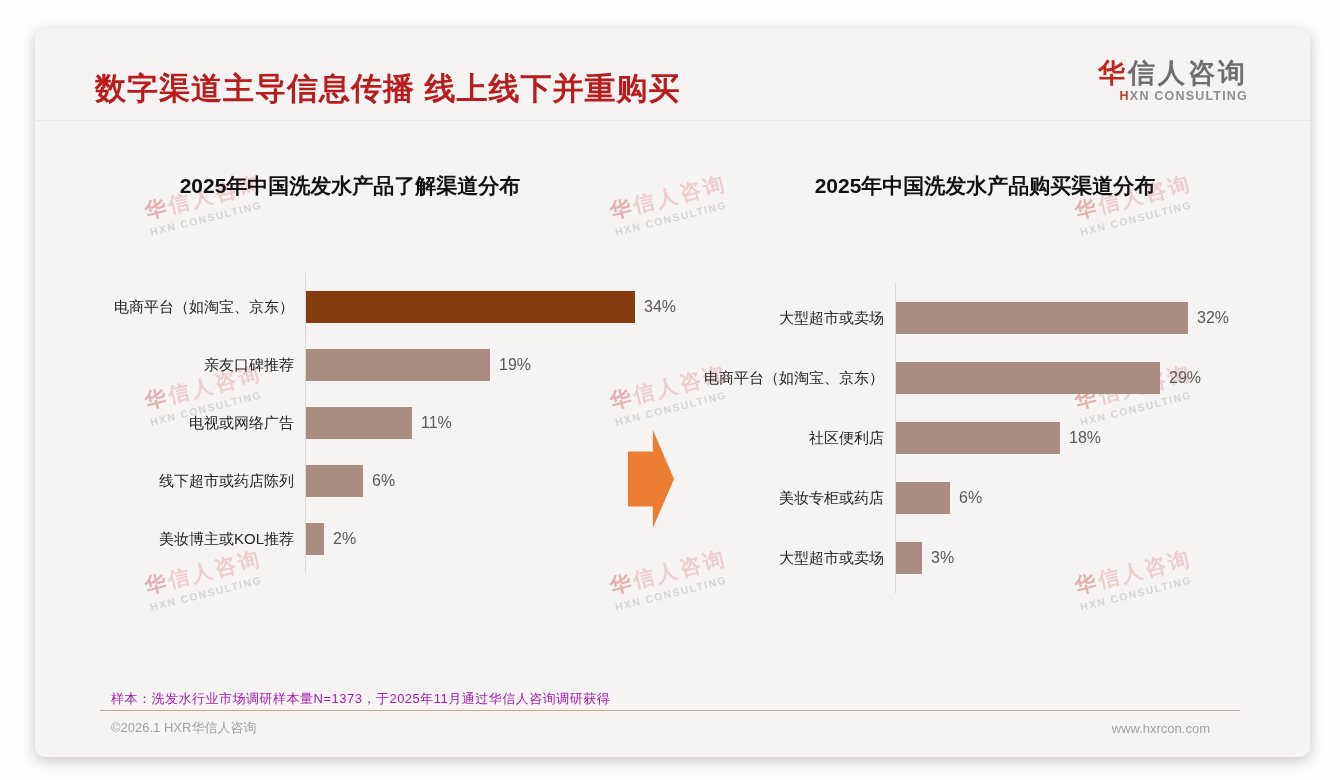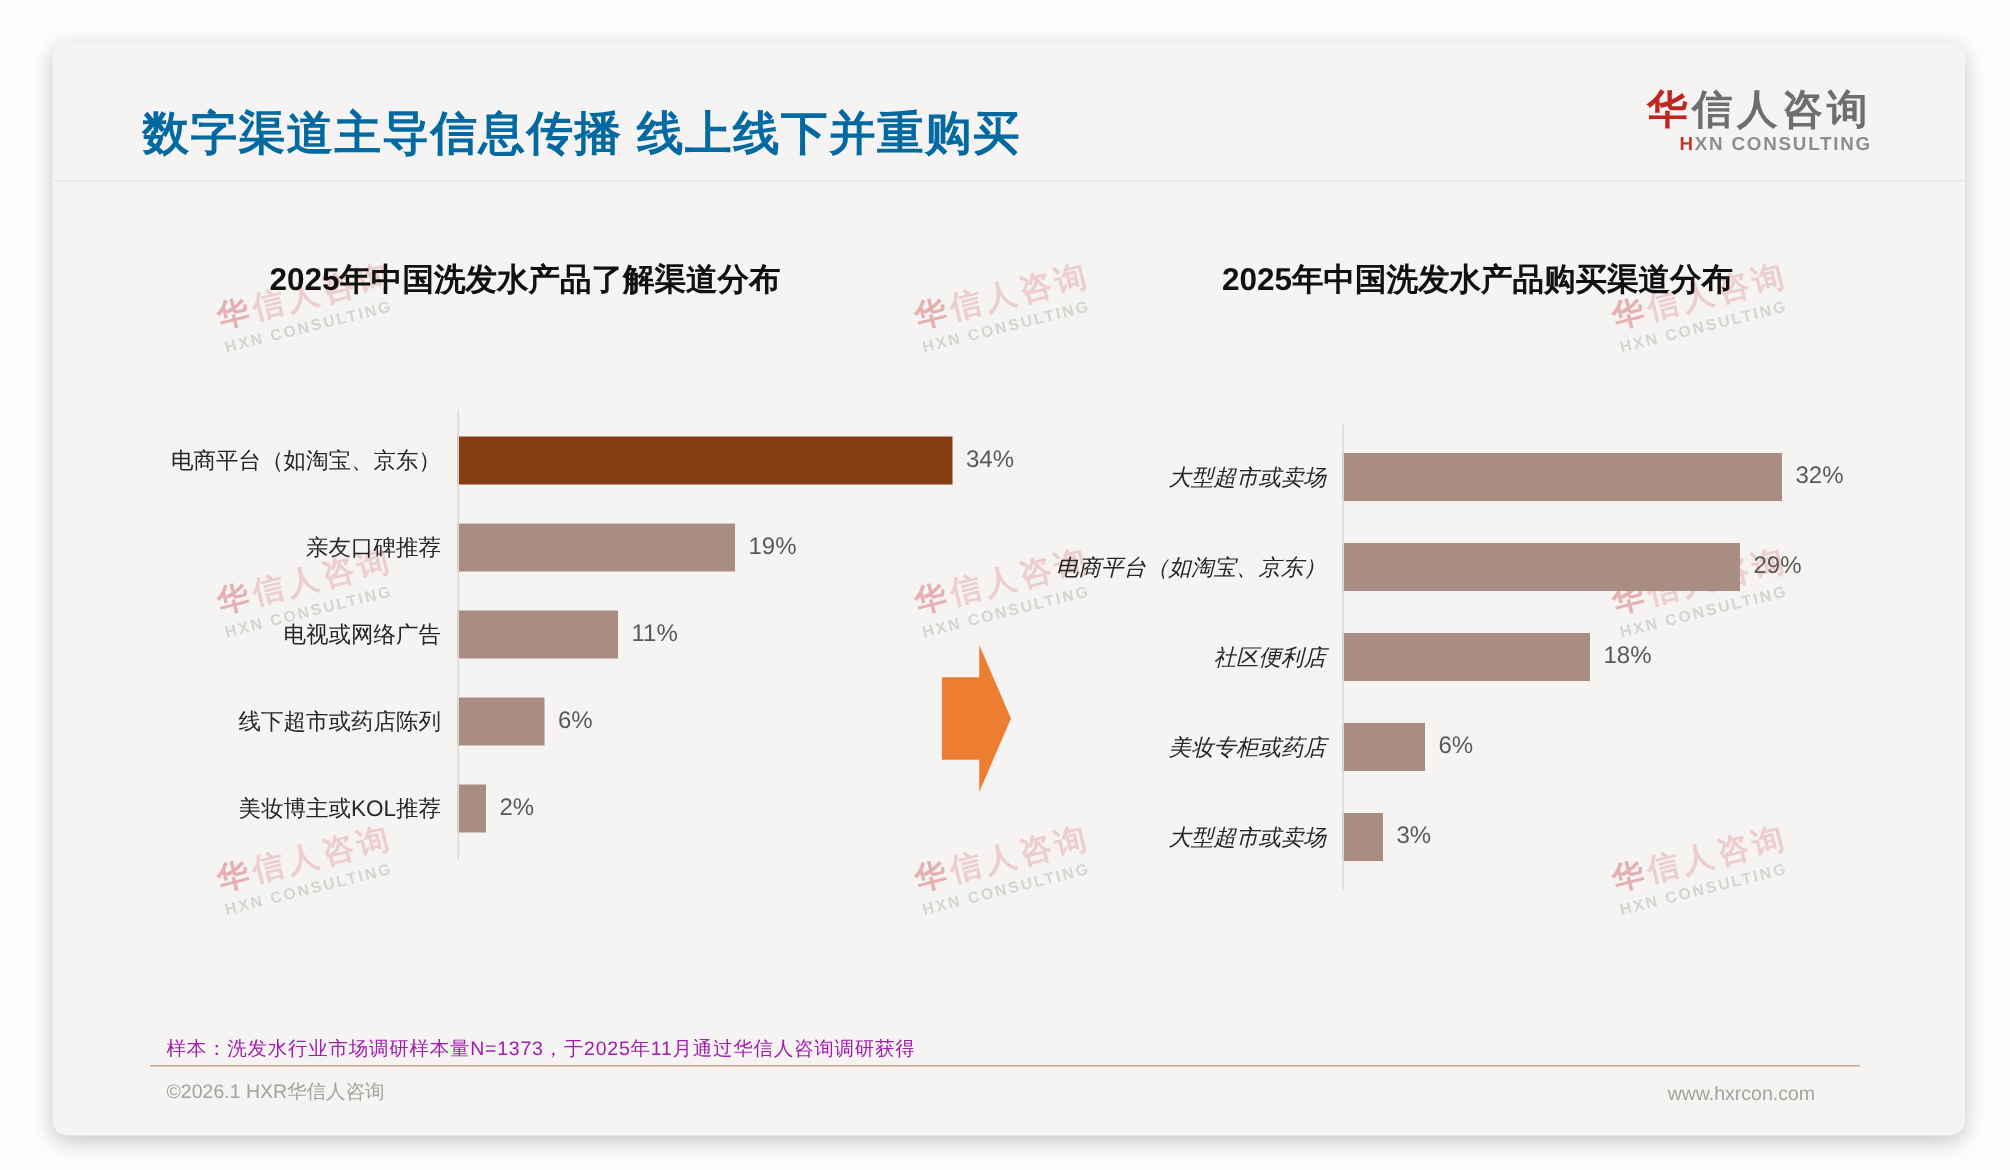--- a/index.html
+++ b/index.html
@@ -34,21 +34,21 @@
   #chart-right { left:660px; top:260px; width:585px; }
   .rows { position:relative; }
   .axis { position:absolute; top:-5px; bottom:-5px; width:1px; background:#dcd9d5; }
   #chart-left  .axis { left:210px; }
   #chart-right .axis { left:200px; }
   .row { display:flex; align-items:center; }
   #chart-left  .row { height:58px; }
   #chart-right .row { height:60px; }
   .blabel { text-align:right; padding-right:11px; font-size:15px; color:#262626; white-space:nowrap; }
   #chart-left  .blabel { width:210px; }
-  #chart-right .blabel { width:200px;font-style:italic; }
+  #chart-right .blabel { width:200px; }
   .barwrap { display:flex; align-items:center; flex:1; }
   .bar { height:32px; }
   .bval { margin-left:9px; font-size:16px; color:#595959; }
 
   
   .arrow { position:absolute; left:593px; top:402px; width:46px; height:98px;
            clip-path:polygon(0% 22%, 54% 22%, 54% 0%, 100% 50%, 54% 100%, 54% 78%, 0% 78%); }
 
   
   .footnote { position:absolute; left:76px; top:662px; font-size:13px; color:#a21caf; letter-spacing:0.5px; }
@@ -93,21 +93,21 @@
       <div class="wm" style="left: 575px; top: 530px;">
         <div class="wm1"><span class="first">华</span>信人咨询</div>
         <div class="wm2">HXN CONSULTING</div>
       </div>
       <div class="wm" style="left: 1040px; top: 530px;">
         <div class="wm1"><span class="first">华</span>信人咨询</div>
         <div class="wm2">HXN CONSULTING</div>
       </div>
     </div>
 
-  <div class="page-title" style="color: #0369a1;">数字渠道主导信息传播 线上线下并重购买</div>
+  <div class="page-title" style="color: #b91c1c;">数字渠道主导信息传播 线上线下并重购买</div>
 
   <div class="logo">
     <div class="logo-zh"><span class="first">华</span><span>信人咨询</span></div>
     <div class="logo-en"><span class="first">H</span><span>XN CONSULTING</span></div>
   </div>
 
   <div class="header-rule"></div>
 
   <div class="chart-title" id="title-left">2025年中国洗发水产品了解渠道分布</div>
   <div class="chart-title" id="title-right">2025年中国洗发水产品购买渠道分布</div>

